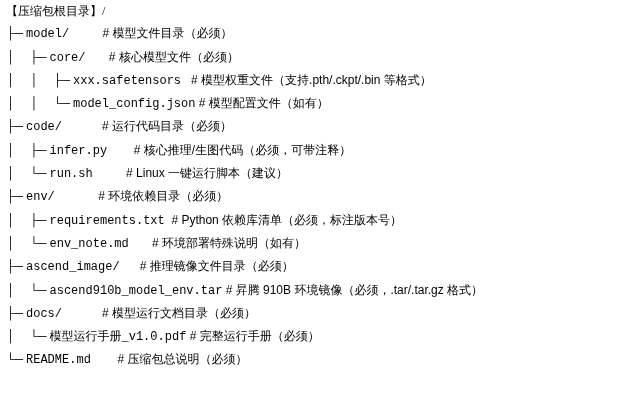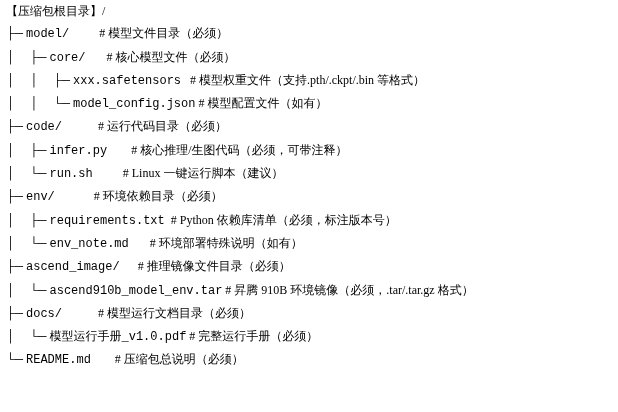--- a/index.html
+++ b/index.html
@@ -24,21 +24,21 @@
     white-space: pre;
     letter-spacing: 0px;
   }
   .seg-tree {
     font-family: "Liberation Serif", "DejaVu Serif", serif;
   }
   .seg-name {
     font-family: Liberation Mono, monospace;
   }
   .seg-comment {
-    font-family: Liberation Serif, serif;
+    font-family: Liberation Sans, sans-serif;
   }
   .root {
     font-family: "Liberation Serif", "DejaVu Serif", serif;
   }
 </style>
 </head>
 <body>
 
 <div id="tree"><div class="line"><span class="seg-tree"></span><span class="root seg-name">【压缩包根目录】/</span><span class="seg-comment"></span></div><div class="line"><span class="seg-tree">├─ </span><span class="seg-name">model/</span><span class="seg-comment">          # 模型文件目录（必须）</span></div><div class="line"><span class="seg-tree">│     ├─ </span><span class="seg-name">core/</span><span class="seg-comment">       # 核心模型文件（必须）</span></div><div class="line"><span class="seg-tree">│     │     ├─ </span><span class="seg-name">xxx.safetensors</span><span class="seg-comment">   # 模型权重文件（支持.pth/.ckpt/.bin 等格式）</span></div><div class="line"><span class="seg-tree">│     │     └─ </span><span class="seg-name">model_config.json</span><span class="seg-comment"> # 模型配置文件（如有）</span></div><div class="line"><span class="seg-tree">├─ </span><span class="seg-name">code/</span><span class="seg-comment">            # 运行代码目录（必须）</span></div><div class="line"><span class="seg-tree">│     ├─ </span><span class="seg-name">infer.py</span><span class="seg-comment">        # 核心推理/生图代码（必须，可带注释）</span></div><div class="line"><span class="seg-tree">│     └─ </span><span class="seg-name">run.sh</span><span class="seg-comment">          # Linux 一键运行脚本（建议）</span></div><div class="line"><span class="seg-tree">├─ </span><span class="seg-name">env/</span><span class="seg-comment">             # 环境依赖目录（必须）</span></div><div class="line"><span class="seg-tree">│     ├─ </span><span class="seg-name">requirements.txt</span><span class="seg-comment">  # Python 依赖库清单（必须，标注版本号）</span></div><div class="line"><span class="seg-tree">│     └─ </span><span class="seg-name">env_note.md</span><span class="seg-comment">       # 环境部署特殊说明（如有）</span></div><div class="line"><span class="seg-tree">├─ </span><span class="seg-name">ascend_image/</span><span class="seg-comment">      # 推理镜像文件目录（必须）</span></div><div class="line"><span class="seg-tree">│     └─ </span><span class="seg-name">ascend910b_model_env.tar</span><span class="seg-comment"> # 昇腾 910B 环境镜像（必须，.tar/.tar.gz 格式）</span></div><div class="line"><span class="seg-tree">├─ </span><span class="seg-name">docs/</span><span class="seg-comment">            # 模型运行文档目录（必须）</span></div><div class="line"><span class="seg-tree">│     └─ </span><span class="seg-name">模型运行手册_v1.0.pdf</span><span class="seg-comment"> # 完整运行手册（必须）</span></div><div class="line"><span class="seg-tree">└─ </span><span class="seg-name">README.md</span><span class="seg-comment">        # 压缩包总说明（必须）</span></div></div>
 

